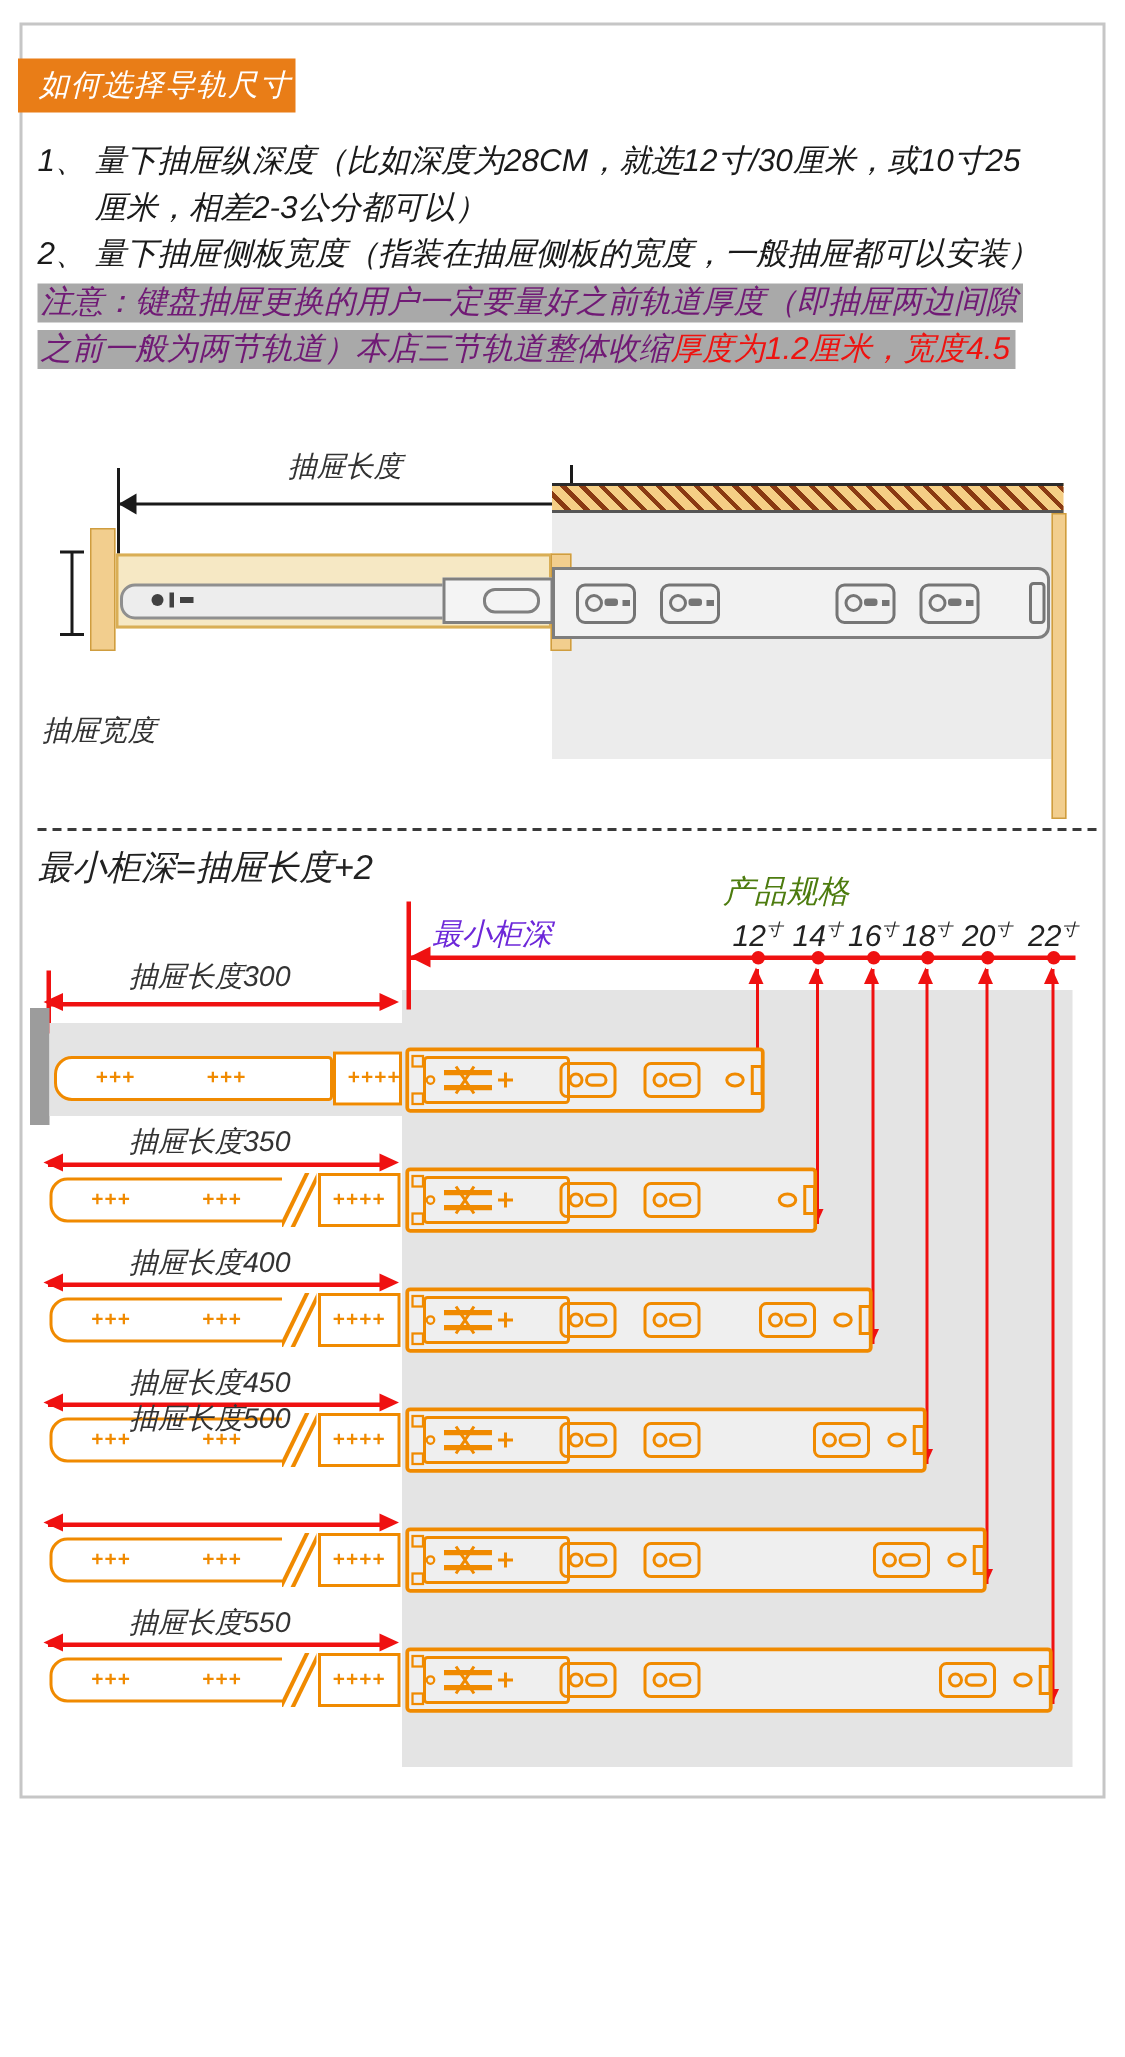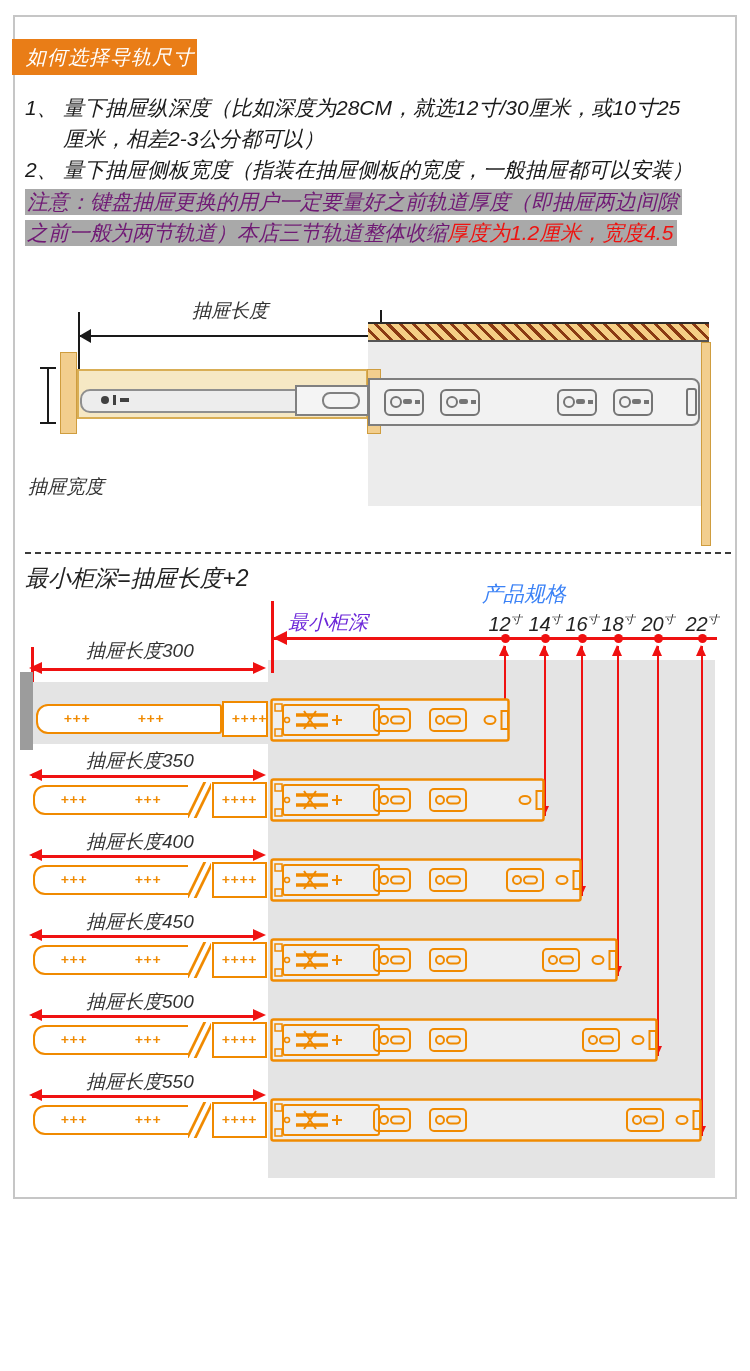--- a/index.html
+++ b/index.html
@@ -39,21 +39,21 @@
   .tan-light{background:#f6e8c4;border:2px solid #d9ae55;box-sizing:border-box;}
   .rail{background:#ededed;border:2px solid #8f8f8f;box-sizing:border-box;}
   .hgroup{position:absolute;width:40px;height:27px;border:2.5px solid #757575;border-radius:6px;box-sizing:border-box;}
   .hgroup .ring{position:absolute;left:4px;top:5px;width:8px;height:8px;border:2.5px solid #757575;border-radius:50%;}
   .hgroup .slot{position:absolute;left:17px;top:8px;width:9px;height:5px;background:#757575;border-radius:2px;}
   .hgroup .dash{position:absolute;left:29px;top:9px;width:5px;height:4px;background:#757575;}
   .hatch{position:absolute;background:repeating-linear-gradient(45deg,rgba(0,0,0,0) 0 6px,#8a3a12 6px 9px),#f5ce85;
          border-top:2px solid #2a2a2a;border-bottom:2px solid #555;box-sizing:border-box;}
   .divider{position:absolute;left:25px;top:552px;width:706px;border-top:2px dashed #3a3a3a;}
   .formula{position:absolute;left:25px;top:563px;font-size:23px;color:#222;}
-  .spec-title{position:absolute;left:482px;top:580px;font-size:21px;color:#3b82f6;}
+  .spec-title{position:absolute;left:482px;top:580px;font-size:21px;color:#4d7c0f;}
   .mindepth{position:absolute;left:288px;top:609px;font-size:20px;color:#6d28d9;}
   .gray-region{position:absolute;left:268px;top:660px;width:447px;height:518px;background:#e4e4e4;}
   .dim-label{position:absolute;font-size:19px;color:#333;white-space:nowrap;}
 </style>
 </head>
 <body>
 
 <div class="page">
 
   <div class="frame"></div>
@@ -291,21 +291,21 @@
             <rect x="121" y="18.5" width="13" height="7" rx="3.5" fill="none" stroke="#F08A00" stroke-width="2"></rect>
             <rect x="160" y="11" width="36" height="22" rx="4" fill="none" stroke="#F08A00" stroke-width="2"></rect>
             <circle cx="170" cy="22" r="4" fill="none" stroke="#F08A00" stroke-width="2"></circle>
             <rect x="177" y="18.5" width="13" height="7" rx="3.5" fill="none" stroke="#F08A00" stroke-width="2"></rect>
             <rect x="273" y="11" width="36" height="22" rx="4" fill="none" stroke="#F08A00" stroke-width="2"></rect>
             <circle cx="283" cy="22" r="4" fill="none" stroke="#F08A00" stroke-width="2"></circle>
             <rect x="290" y="18.5" width="13" height="7" rx="3.5" fill="none" stroke="#F08A00" stroke-width="2"></rect>
     <ellipse cx="328" cy="22" rx="5.5" ry="4" fill="none" stroke="#F08A00" stroke-width="2"></ellipse>
     <rect x="339.5" y="13" width="6.5" height="18" fill="#EFEFEF" stroke="#F08A00" stroke-width="2"></rect>
   </svg></div>
-        <div class="row-label" style="left:86px;top:989px;">抽屉长度500</div>
+        <div class="row-label" style="left:86px;top:933px;">抽屉长度500</div>
         <div class="harrow" style="left:32px;top:1015px;width:226px;"></div>
         <div class="tri" style="left:29px;top:1009px;border-top:6.5px solid transparent;border-bottom:6.5px solid transparent;border-right:13px solid #ef1111;"></div>
         <div class="tri" style="left:253px;top:1009px;border-top:6.5px solid transparent;border-bottom:6.5px solid transparent;border-left:13px solid #ef1111;"></div>
         <div class="c-main" style="left:33px;top:1025px;width:173px;height:30px;"></div>
         <div class="plus" style="left:61px;top:1032px;">+++</div>
         <div class="plus" style="left:135px;top:1032px;">+++</div>
         <div class="brk" style="left:188px;top:1022px;width:23px;height:36px;"></div>
         <div class="c-cap" style="left:212px;top:1022px;width:55px;height:36px;"></div>
         <div class="plus" style="left:222px;top:1032px;">++++</div>
         <div style="position:absolute;left:270px;top:1018px;width:388px;height:44px;"><svg width="388" height="44" viewBox="0 0 388 44" xmlns="http://www.w3.org/2000/svg">

